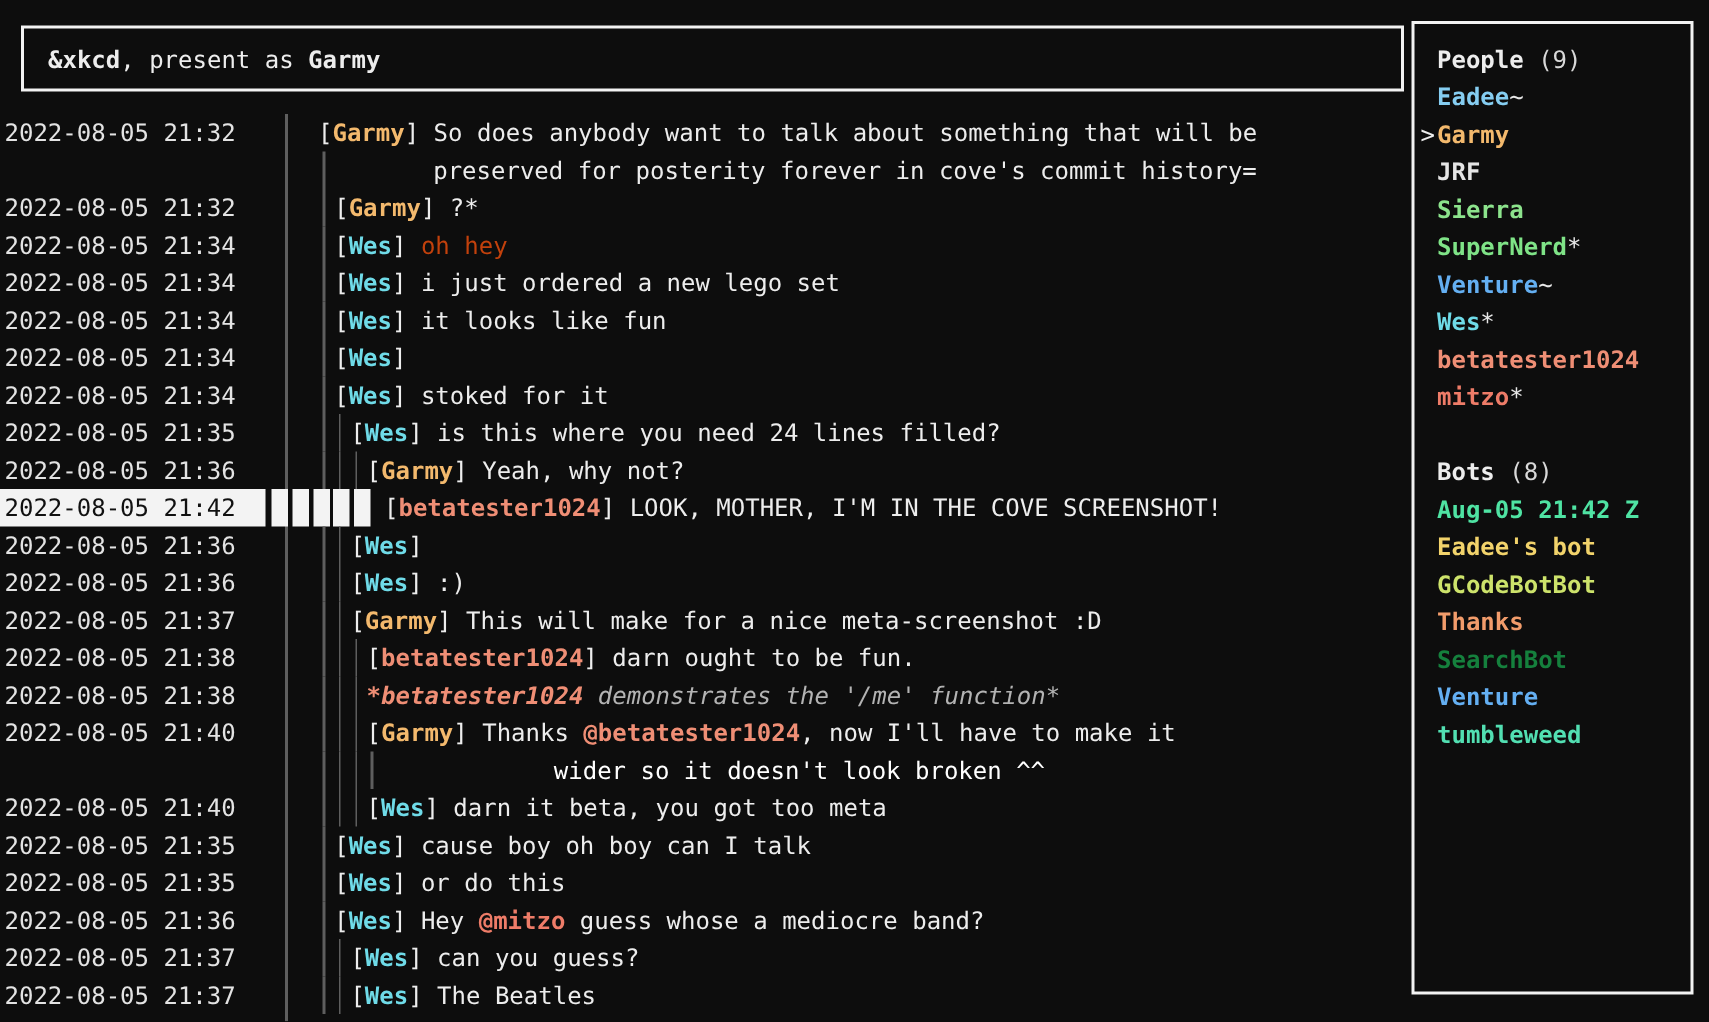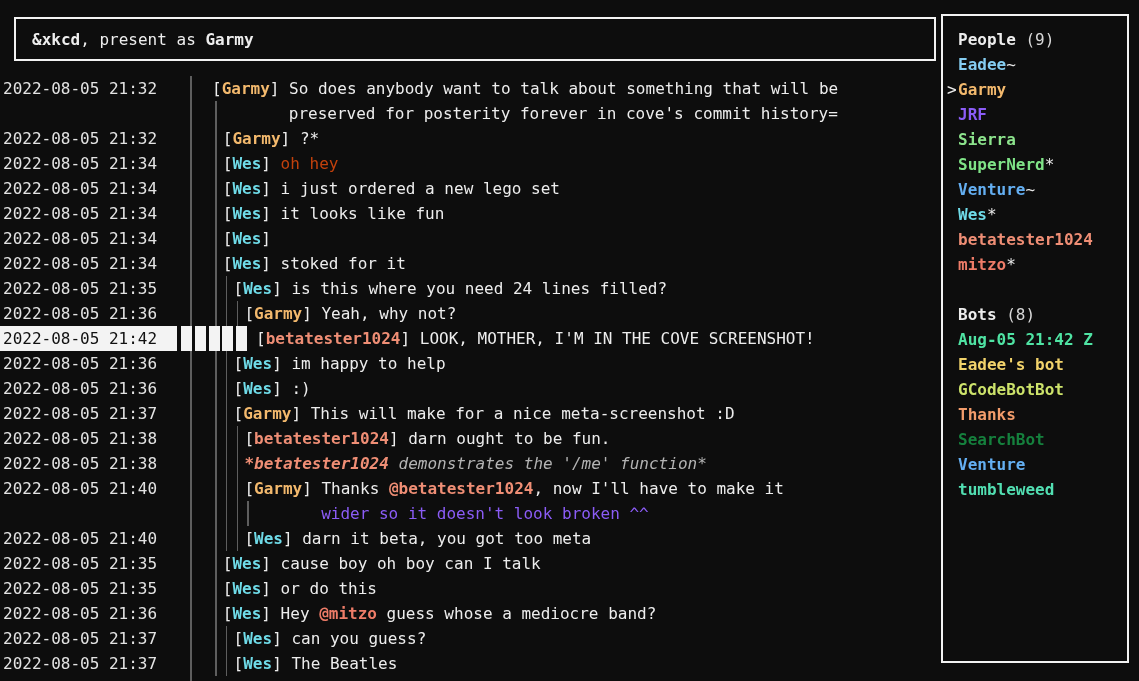--- a/index.html
+++ b/index.html
@@ -56,46 +56,46 @@
         <div class="line"><span class="ts" style="color: rgb(227, 227, 227);"></span><span class="body"><span class="sp"></span><span class="g"></span><span class="wpad"></span><span style="color: rgb(237, 237, 237);">preserved for posterity forever in cove's commit history=</span></span></div>
         <div class="line"><span class="ts" style="color: rgb(227, 227, 227);">2022-08-05 21:32</span><span class="body"><span class="sp"></span><span class="g"></span><span>[</span><span class="nick" style="color: rgb(243, 185, 109);">Garmy</span><span>] </span><span style="color: rgb(237, 237, 237);">?*</span></span></div>
         <div class="line"><span class="ts" style="color: rgb(227, 227, 227);">2022-08-05 21:34</span><span class="body"><span class="sp"></span><span class="g"></span><span>[</span><span class="nick" style="color: rgb(111, 219, 232);">Wes</span><span>] </span><span style="color: #c2410c;">oh hey</span></span></div>
         <div class="line"><span class="ts" style="color: rgb(227, 227, 227);">2022-08-05 21:34</span><span class="body"><span class="sp"></span><span class="g"></span><span>[</span><span class="nick" style="color: rgb(111, 219, 232);">Wes</span><span>] </span><span style="color: rgb(237, 237, 237);">i just ordered a new lego set</span></span></div>
         <div class="line"><span class="ts" style="color: rgb(227, 227, 227);">2022-08-05 21:34</span><span class="body"><span class="sp"></span><span class="g"></span><span>[</span><span class="nick" style="color: rgb(111, 219, 232);">Wes</span><span>] </span><span style="color: rgb(237, 237, 237);">it looks like fun</span></span></div>
         <div class="line"><span class="ts" style="color: rgb(227, 227, 227);">2022-08-05 21:34</span><span class="body"><span class="sp"></span><span class="g"></span><span>[</span><span class="nick" style="color: rgb(111, 219, 232);">Wes</span><span>] </span></span></div>
         <div class="line"><span class="ts" style="color: rgb(227, 227, 227);">2022-08-05 21:34</span><span class="body"><span class="sp"></span><span class="g"></span><span>[</span><span class="nick" style="color: rgb(111, 219, 232);">Wes</span><span>] </span><span style="color: rgb(237, 237, 237);">stoked for it</span></span></div>
         <div class="line"><span class="ts" style="color: rgb(227, 227, 227);">2022-08-05 21:35</span><span class="body"><span class="sp"></span><span class="g"></span><span class="g"></span><span>[</span><span class="nick" style="color: rgb(111, 219, 232);">Wes</span><span>] </span><span style="color: rgb(237, 237, 237);">is this where you need 24 lines filled?</span></span></div>
         <div class="line"><span class="ts" style="color: rgb(227, 227, 227);">2022-08-05 21:36</span><span class="body"><span class="sp"></span><span class="g"></span><span class="g"></span><span class="g"></span><span>[</span><span class="nick" style="color: rgb(243, 185, 109);">Garmy</span><span>] </span><span style="color: rgb(237, 237, 237);">Yeah, why not?</span></span></div>
         <div class="line hl"><span class="ts" style="color: rgb(17, 17, 17);">2022-08-05 21:42</span><span class="body"><span class="hsp"></span><span class="hb"></span><span class="hb"></span><span class="hb"></span><span class="hb"></span><span class="hb"></span><span class="hsp2"></span><span>[</span><span class="nick" style="color: rgb(239, 142, 117);">betatester1024</span><span>] </span><span style="color: rgb(237, 237, 237);">LOOK, MOTHER, I'M IN THE COVE SCREENSHOT!</span></span></div>
-        <div class="line"><span class="ts" style="color: rgb(227, 227, 227);">2022-08-05 21:36</span><span class="body"><span class="sp"></span><span class="g"></span><span class="g"></span><span>[</span><span class="nick" style="color: rgb(111, 219, 232);">Wes</span><span>] </span><span style="color: rgb(237, 237, 237);">im happy to help</span></span></div>
+        <div class="line"><span class="ts" style="color: rgb(227, 227, 227);">2022-08-05 21:36</span><span class="body"><span class="sp"></span><span class="g"></span><span class="g"></span><span>[</span><span class="nick" style="color: rgb(111, 219, 232);">Wes</span><span>] </span></span></div>
         <div class="line"><span class="ts" style="color: rgb(227, 227, 227);">2022-08-05 21:36</span><span class="body"><span class="sp"></span><span class="g"></span><span class="g"></span><span>[</span><span class="nick" style="color: rgb(111, 219, 232);">Wes</span><span>] </span><span style="color: rgb(237, 237, 237);">:)</span></span></div>
         <div class="line"><span class="ts" style="color: rgb(227, 227, 227);">2022-08-05 21:37</span><span class="body"><span class="sp"></span><span class="g"></span><span class="g"></span><span>[</span><span class="nick" style="color: rgb(243, 185, 109);">Garmy</span><span>] </span><span style="color: rgb(237, 237, 237);">This will make for a nice meta-screenshot :D</span></span></div>
         <div class="line"><span class="ts" style="color: rgb(227, 227, 227);">2022-08-05 21:38</span><span class="body"><span class="sp"></span><span class="g"></span><span class="g"></span><span class="g"></span><span>[</span><span class="nick" style="color: rgb(239, 142, 117);">betatester1024</span><span>] </span><span style="color: rgb(237, 237, 237);">darn ought to be fun.</span></span></div>
         <div class="line"><span class="ts" style="color: rgb(227, 227, 227);">2022-08-05 21:38</span><span class="body"><span class="sp"></span><span class="g"></span><span class="g"></span><span class="g"></span><span class="seg-b seg-i" style="color: rgb(239, 142, 117);">*betatester1024</span><span class="seg-i" style="color: rgb(179, 179, 179);"> demonstrates the '/me' function*</span></span></div>
         <div class="line"><span class="ts" style="color: rgb(227, 227, 227);">2022-08-05 21:40</span><span class="body"><span class="sp"></span><span class="g"></span><span class="g"></span><span class="g"></span><span>[</span><span class="nick" style="color: rgb(243, 185, 109);">Garmy</span><span>] </span><span style="color: rgb(237, 237, 237);">Thanks </span><span class="seg-b" style="color: rgb(239, 142, 117);">@betatester1024</span><span style="color: rgb(237, 237, 237);">, now I'll have to make it</span></span></div>
-        <div class="line"><span class="ts" style="color: rgb(227, 227, 227);"></span><span class="body"><span class="sp"></span><span class="g"></span><span class="g"></span><span class="g"></span><span class="g"></span><span class="wpad"></span><span style="color: #8b5cf6;">wider so it doesn't look broken ^^</span></span></div>
+        <div class="line"><span class="ts" style="color: rgb(227, 227, 227);"></span><span class="body"><span class="sp"></span><span class="g"></span><span class="g"></span><span class="g"></span><span class="g"></span><span class="wpad"></span><span style="color: #ffffff; margin-left: 48px;">wider so it doesn't look broken ^^</span></span></div>
         <div class="line"><span class="ts" style="color: rgb(227, 227, 227);">2022-08-05 21:40</span><span class="body"><span class="sp"></span><span class="g"></span><span class="g"></span><span class="g"></span><span>[</span><span class="nick" style="color: rgb(111, 219, 232);">Wes</span><span>] </span><span style="color: rgb(237, 237, 237);">darn it beta, you got too meta</span></span></div>
         <div class="line"><span class="ts" style="color: rgb(227, 227, 227);">2022-08-05 21:35</span><span class="body"><span class="sp"></span><span class="g"></span><span>[</span><span class="nick" style="color: rgb(111, 219, 232);">Wes</span><span>] </span><span style="color: rgb(237, 237, 237);">cause boy oh boy can I talk</span></span></div>
         <div class="line"><span class="ts" style="color: rgb(227, 227, 227);">2022-08-05 21:35</span><span class="body"><span class="sp"></span><span class="g"></span><span>[</span><span class="nick" style="color: rgb(111, 219, 232);">Wes</span><span>] </span><span style="color: rgb(237, 237, 237);">or do this</span></span></div>
         <div class="line"><span class="ts" style="color: rgb(227, 227, 227);">2022-08-05 21:36</span><span class="body"><span class="sp"></span><span class="g"></span><span>[</span><span class="nick" style="color: rgb(111, 219, 232);">Wes</span><span>] </span><span style="color: rgb(237, 237, 237);">Hey </span><span class="seg-b" style="color: rgb(238, 124, 104);">@mitzo</span><span style="color: rgb(237, 237, 237);"> guess whose a mediocre band?</span></span></div>
         <div class="line"><span class="ts" style="color: rgb(227, 227, 227);">2022-08-05 21:37</span><span class="body"><span class="sp"></span><span class="g"></span><span class="g"></span><span>[</span><span class="nick" style="color: rgb(111, 219, 232);">Wes</span><span>] </span><span style="color: rgb(237, 237, 237);">can you guess?</span></span></div>
         <div class="line"><span class="ts" style="color: rgb(227, 227, 227);">2022-08-05 21:37</span><span class="body"><span class="sp"></span><span class="g"></span><span class="g"></span><span>[</span><span class="nick" style="color: rgb(111, 219, 232);">Wes</span><span>] </span><span style="color: rgb(237, 237, 237);">The Beatles</span></span></div>
       </div>
   </div>
 
   <div class="sidebar">
     <div class="srow">
       <span class="marker"> </span>
       <span class="stitle">People</span>
       <span class="scount"> (9)</span>
     </div>
     <div id="people-list">
         <div class="srow"><span class="marker"> </span><span class="sname" style="color: rgb(133, 205, 241);">Eadee</span><span class="ssuffix">~</span></div>
         <div class="srow"><span class="marker">&gt;</span><span class="sname" style="color: rgb(243, 185, 109);">Garmy</span></div>
-        <div class="srow"><span class="marker"> </span><span class="sname" style="color: #8b5cf6;">JRF</span></div>
+        <div class="srow"><span class="marker"> </span><span class="sname" style="color: #e5e5e5;">JRF</span></div>
         <div class="srow"><span class="marker"> </span><span class="sname" style="color: rgb(140, 227, 140);">Sierra</span></div>
         <div class="srow"><span class="marker"> </span><span class="sname" style="color: rgb(127, 227, 135);">SuperNerd</span><span class="ssuffix">*</span></div>
         <div class="srow"><span class="marker"> </span><span class="sname" style="color: rgb(100, 175, 242);">Venture</span><span class="ssuffix">~</span></div>
         <div class="srow"><span class="marker"> </span><span class="sname" style="color: rgb(111, 219, 232);">Wes</span><span class="ssuffix">*</span></div>
         <div class="srow"><span class="marker"> </span><span class="sname" style="color: rgb(239, 142, 117);">betatester1024</span></div>
         <div class="srow"><span class="marker"> </span><span class="sname" style="color: rgb(238, 124, 104);">mitzo</span><span class="ssuffix">*</span></div>
       </div>
     <div class="sgap"></div>
     <div class="srow">
       <span class="marker"> </span>

